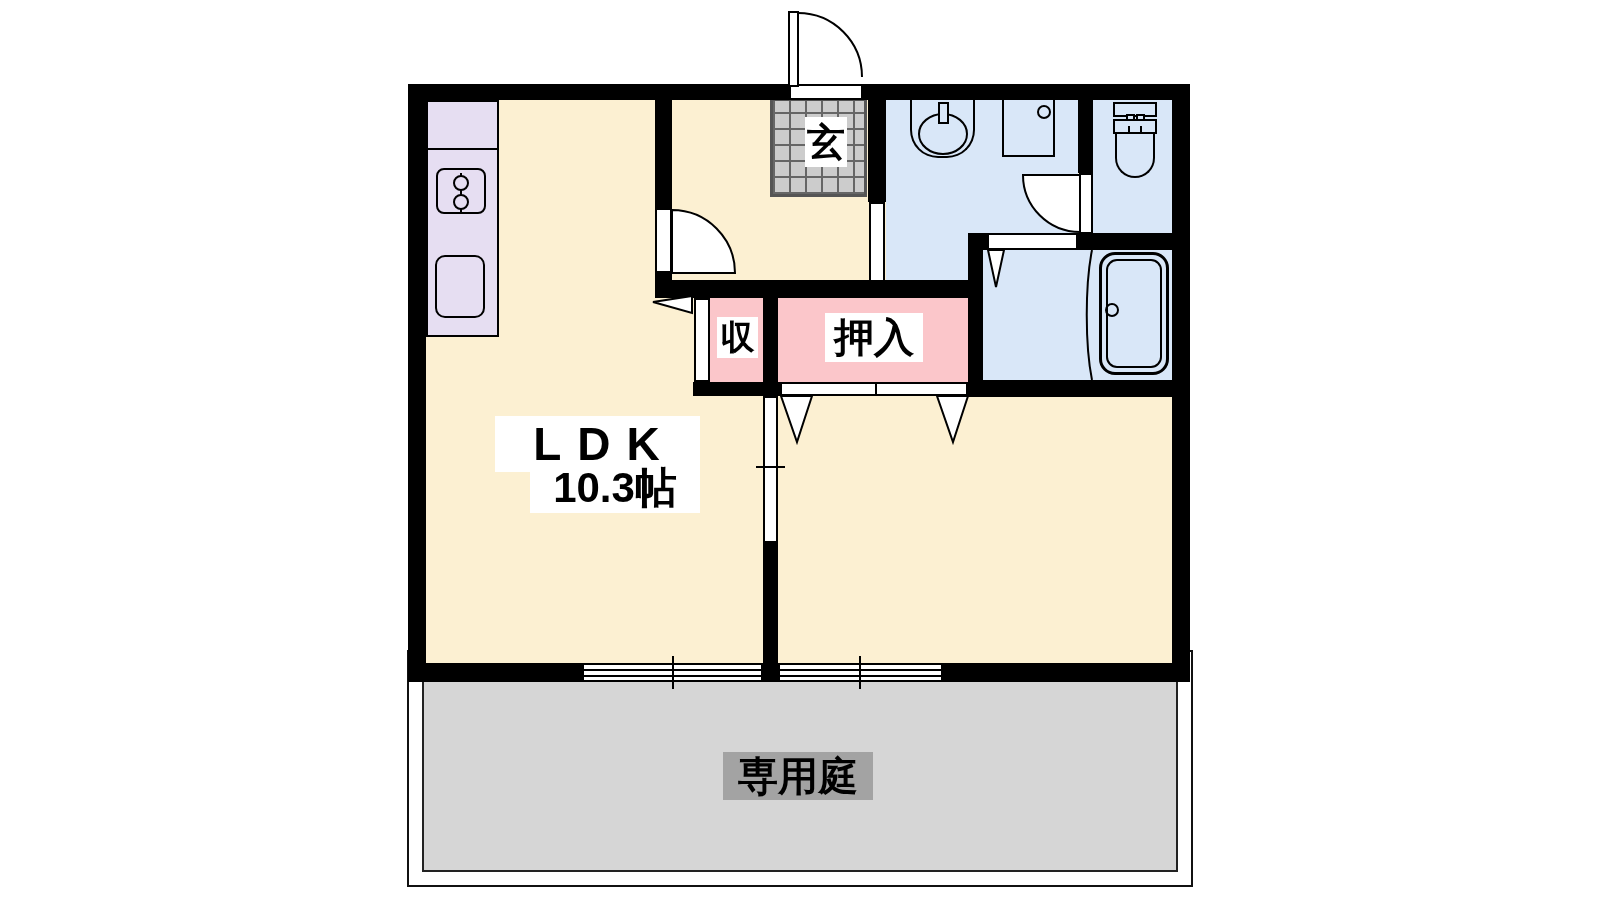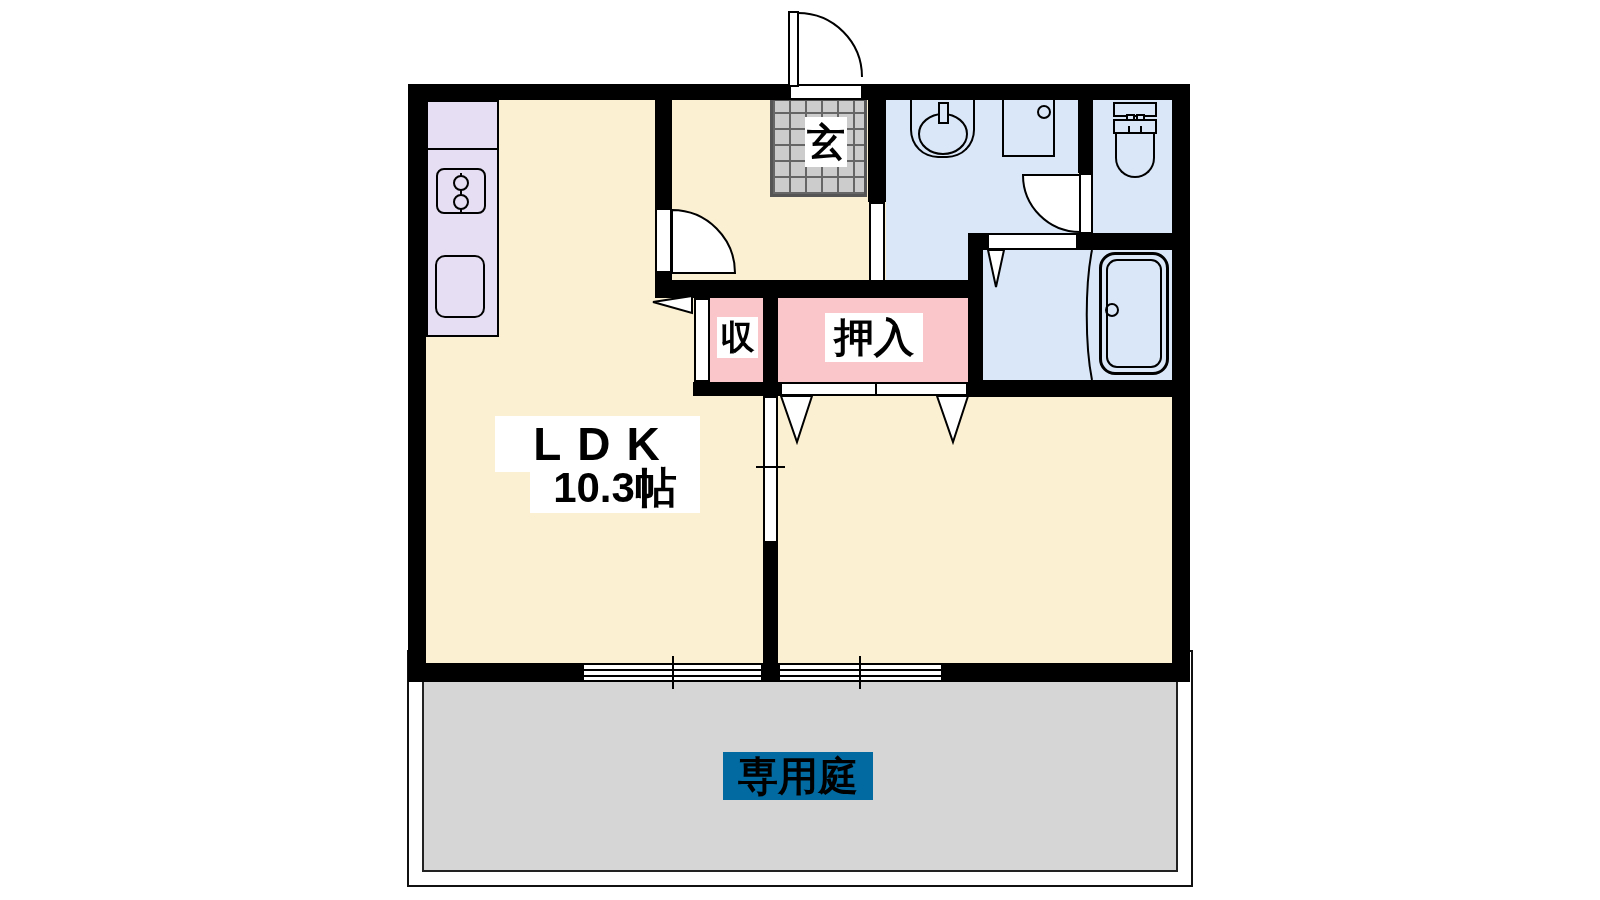--- a/index.html
+++ b/index.html
@@ -140,17 +140,17 @@
   </div>
   <div class="label" style="left:825px;top:313px;width:98px;height:49px;font-size:40px;">
     <span>押入</span>
   </div>
   <div class="label" style="left:717px;top:317px;width:41px;height:41px;font-size:34px;">
     <span>収</span>
   </div>
   <div class="label" style="left:805px;top:117px;width:42px;height:50px;font-size:38px;">
     <span>玄</span>
   </div>
-  <div class="label" style="left:723px;top:752px;width:150px;height:48px;font-size:40px;background:#0369a1;">
+  <div class="label" style="left:723px;top:752px;width:150px;height:48px;font-size:40px;background:#a3a3a3;">
     <span>専用庭</span>
   </div>
 
 </div>
 
 </body></html>

